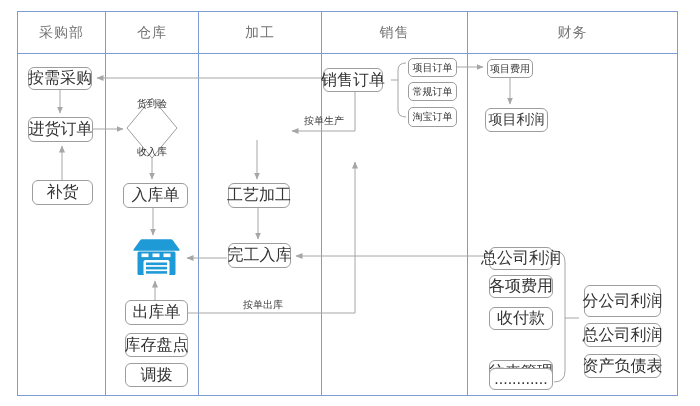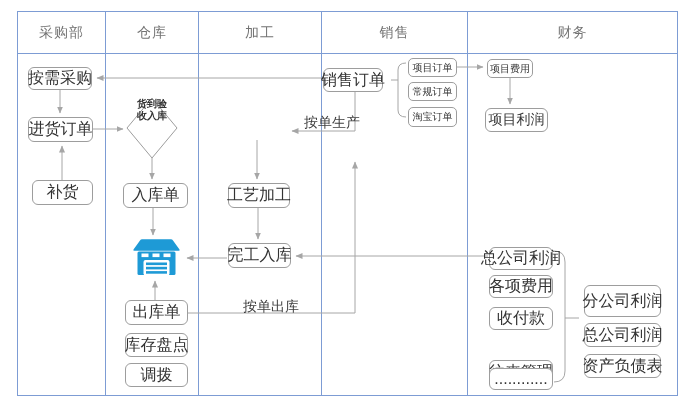--- a/index.html
+++ b/index.html
@@ -14,22 +14,22 @@
   .lane:last-child{border-right:none;}
   .lane-h{height:42px;box-sizing:border-box;border-bottom:1px solid var(--lane);
           display:flex;align-items:center;justify-content:center;
           font-size:14px;color:#737373;letter-spacing:1px;}
   .node{position:absolute;background:#fff;border:1px solid var(--nodeb);border-radius:6px;
         display:flex;align-items:center;justify-content:center;font-size:16px;
         color:var(--txt);box-sizing:border-box;z-index:2;white-space:nowrap;}
   .sm{font-size:10px;border-radius:5px;}
   .lg{font-size:14px;}
   .diamond-label{position:absolute;z-index:2;display:flex;flex-direction:column;
-        align-items:center;justify-content:flex-start;font-size:10px;line-height:12px;color:var(--txt);font-weight:bold;}
-  .elabel{position:absolute;z-index:3;font-size:14px;color:#3d3d3d;background:transparent;}
+        align-items:center;justify-content:space-between;font-size:10px;line-height:12px;color:var(--txt);}
+  .elabel{position:absolute;z-index:3;font-size:10px;color:#3d3d3d;background:transparent;}
   .edges{position:absolute;left:0;top:0;z-index:1;}
   .wicon{position:absolute;z-index:2;}
 </style>
 </head>
 <body>
 
 <div class="canvas">
 
   <div class="frame">
     <div class="lane" style="width:88px">

